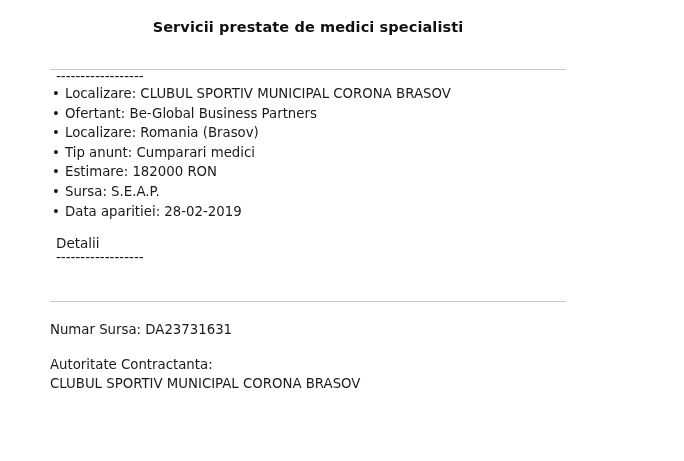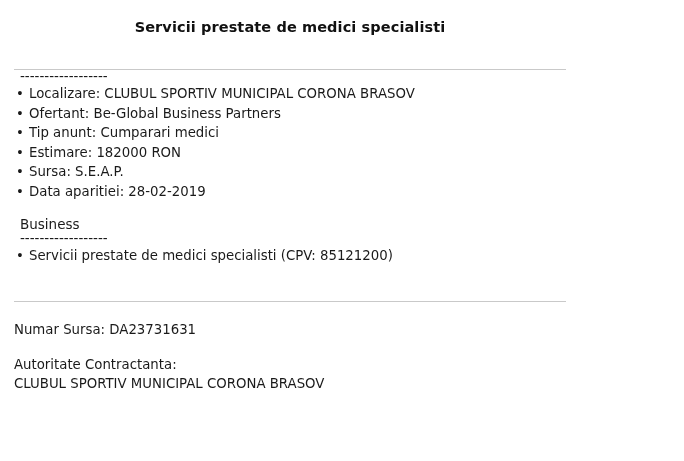--- a/index.html
+++ b/index.html
@@ -12,20 +12,21 @@
     height: 461px;
     font-family: "DejaVu Sans", sans-serif;
     color: #1a1a1a;
     overflow: hidden;
   }
   .page {
     width: 580px;
     height: 461px;
     position: relative;
     box-sizing: border-box;
+    padding-left: 36px;
   }
   .doc-title {
     text-align: center;
     font-size: 14.5px;
     font-weight: bold;
     color: #111111;
     padding-top: 19px;
     letter-spacing: 0.1px;
   }
   .rule {
@@ -93,33 +94,31 @@
 
   <div class="doc-title">Servicii prestate de medici specialisti</div>
 
   <div class="rule rule-top"></div>
 
   <div class="section">
     <div class="dashes">------------------</div>
     <ul class="bullets">
       <li>Localizare: CLUBUL SPORTIV MUNICIPAL CORONA BRASOV</li>
       <li>Ofertant: Be-Global Business Partners</li>
+      <li>Localizare: Romania (Brasov)</li>
       <li>Tip anunt: Cumparari medici</li>
       <li>Estimare: 182000 RON</li>
       <li>Sursa: S.E.A.P.</li>
       <li>Data aparitiei: 28-02-2019</li>
     </ul>
   </div>
 
   <div class="section">
-    <div class="section-head">Business</div>
+    <div class="section-head">Detalii</div>
     <div class="dashes">------------------</div>
-    <ul class="bullets">
-      <li>Servicii prestate de medici specialisti (CPV: 85121200)</li>
-    </ul>
   </div>
 
   <div class="gap-after-list"></div>
   <div class="rule rule-mid"></div>
 
   <div class="footer-block pad-top-18">
     <div class="footer-line">Numar Sursa: DA23731631</div>
     <div class="footer-spacer"></div>
     <div class="footer-line">Autoritate Contractanta:</div>
     <div class="footer-line">CLUBUL SPORTIV MUNICIPAL CORONA BRASOV</div>

